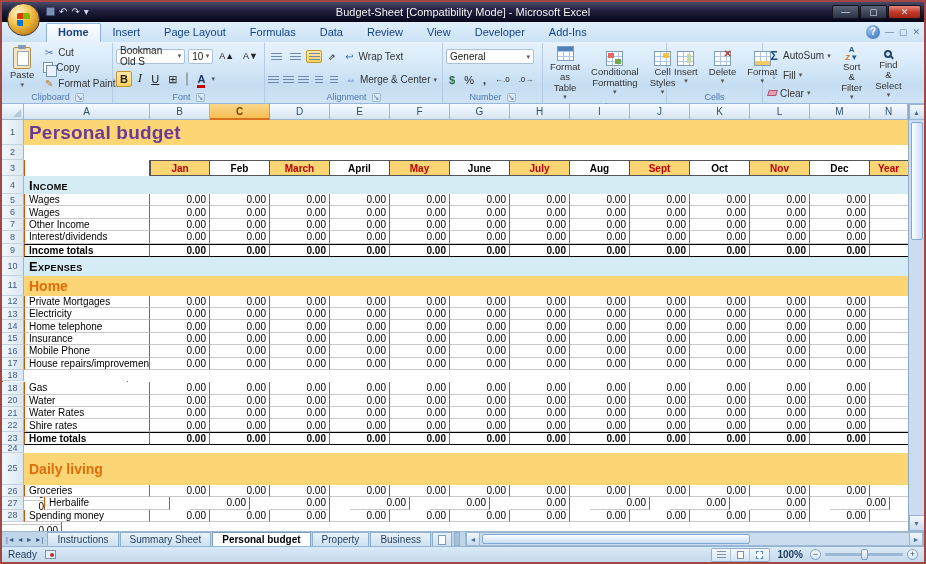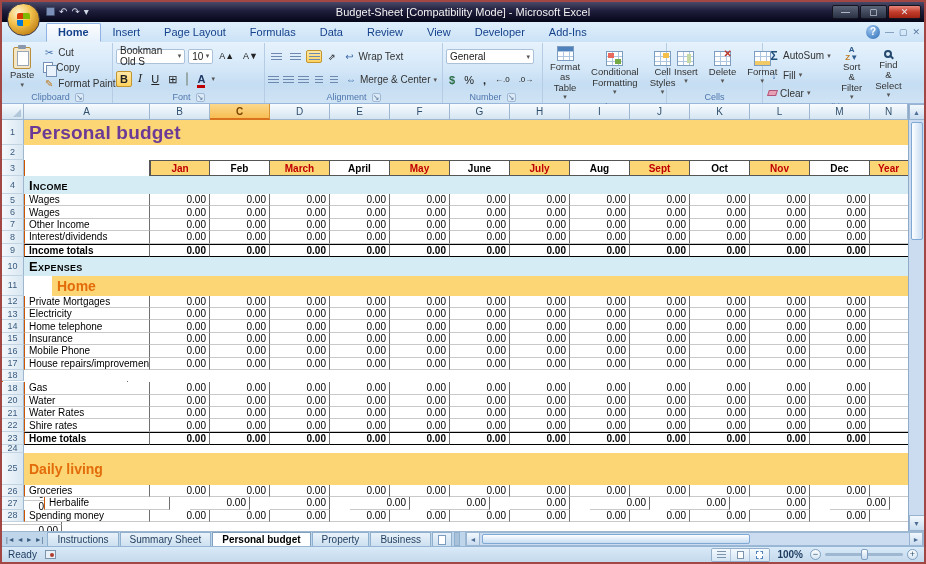--- a/index.html
+++ b/index.html
@@ -533,21 +533,21 @@
           <div class="vcell tot">0.00</div>
           <div class="vcell tot">0.00</div>
           <div class="vcell tot">0.00</div>
           <div class="vcell tot">0.00</div>
           <div class="ycell tot"></div>
         </div>
         <div class="grow" style="height: 19px;">
           <div class="rownum">10</div>
           <div class="cspan section-blue">Expenses</div>
         </div>
-        <div class="grow" style="height: 20px; gap: 28px;">
+        <div class="grow" style="height: 20px;">
           <div class="rownum">11</div>
           <div class="cspan section-orange">Home</div>
         </div>
         <div class="grow" style="height: 12.4px;">
           <div class="rownum">12</div>
           <div class="cella">Private Mortgages</div>
           <div class="vcell">0.00</div>
           <div class="vcell">0.00</div>
           <div class="vcell">0.00</div>
           <div class="vcell">0.00</div>

